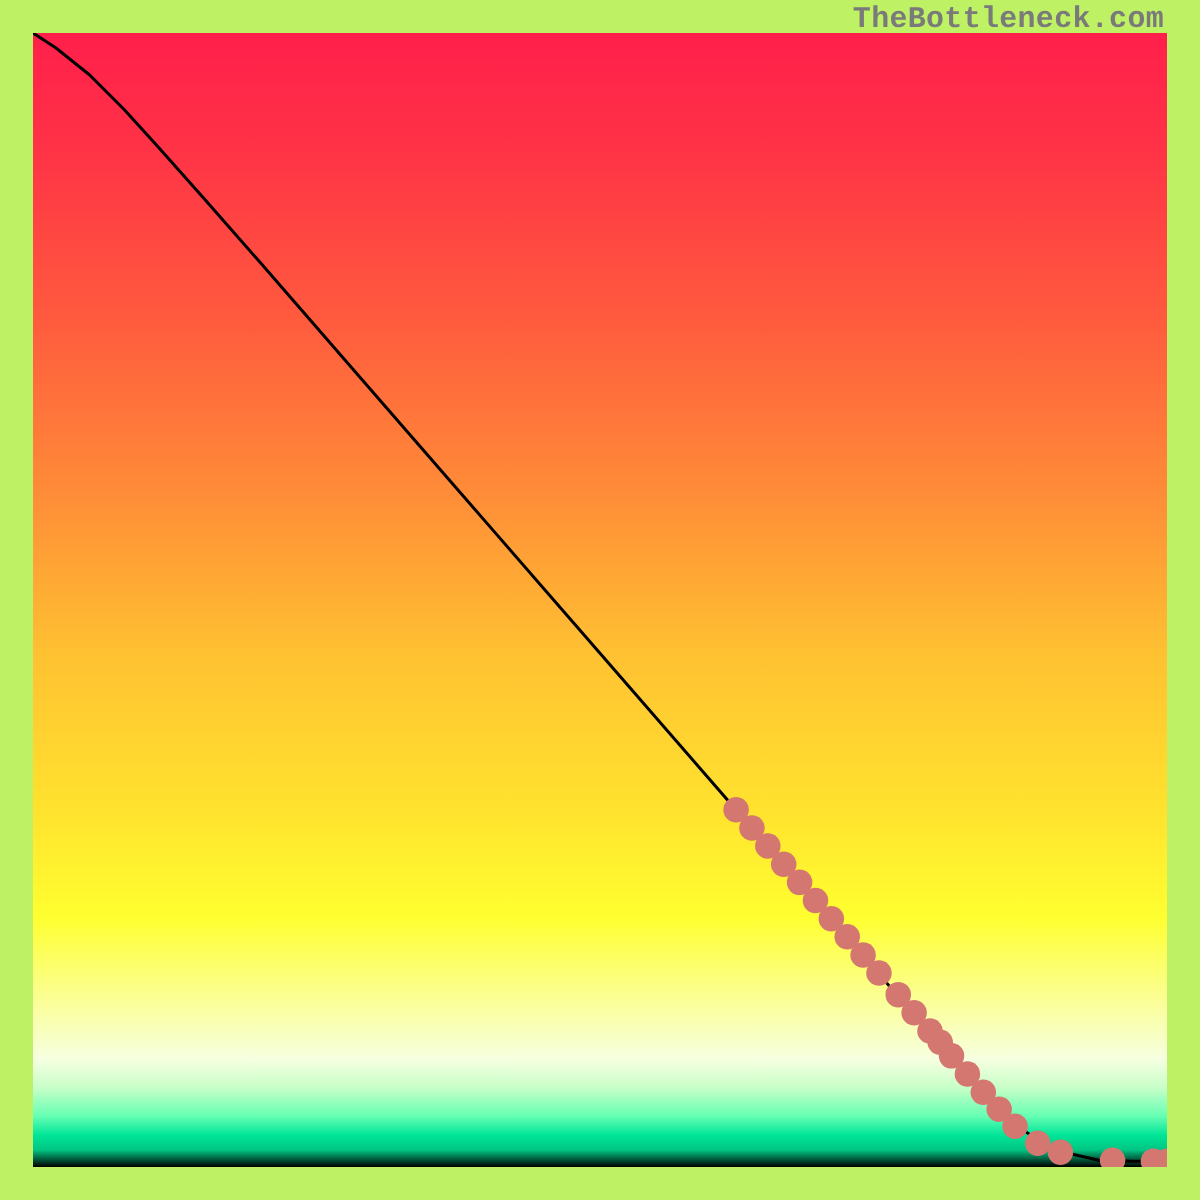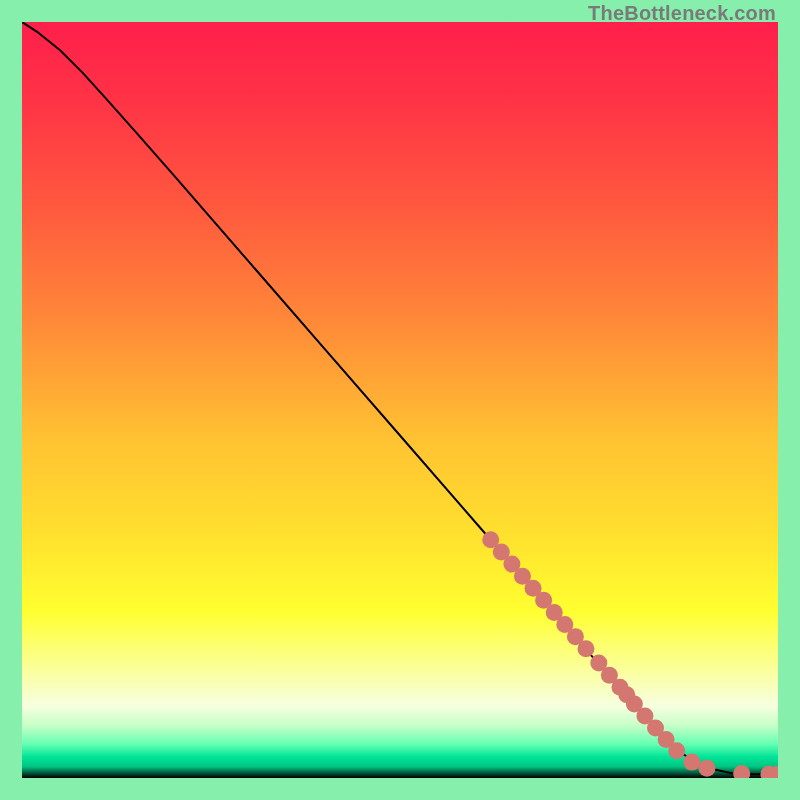--- a/index.html
+++ b/index.html
@@ -10,21 +10,22 @@
     background: #000;
     overflow: hidden;
     font-family: Arial, Helvetica, sans-serif;
   }
   .frame {
     position: absolute;
     top: 0;
     left: 0;
     width: 800px;
     height: 800px;
-    background: #86efac;
+    background: #bef264;
+    font-family: Liberation Mono, monospace;
   }
   .plot {
     position: absolute;
     top: 22px;
     left: 22px;
     width: 756px;
     height: 756px;
   }
   .watermark {
     position: absolute;

